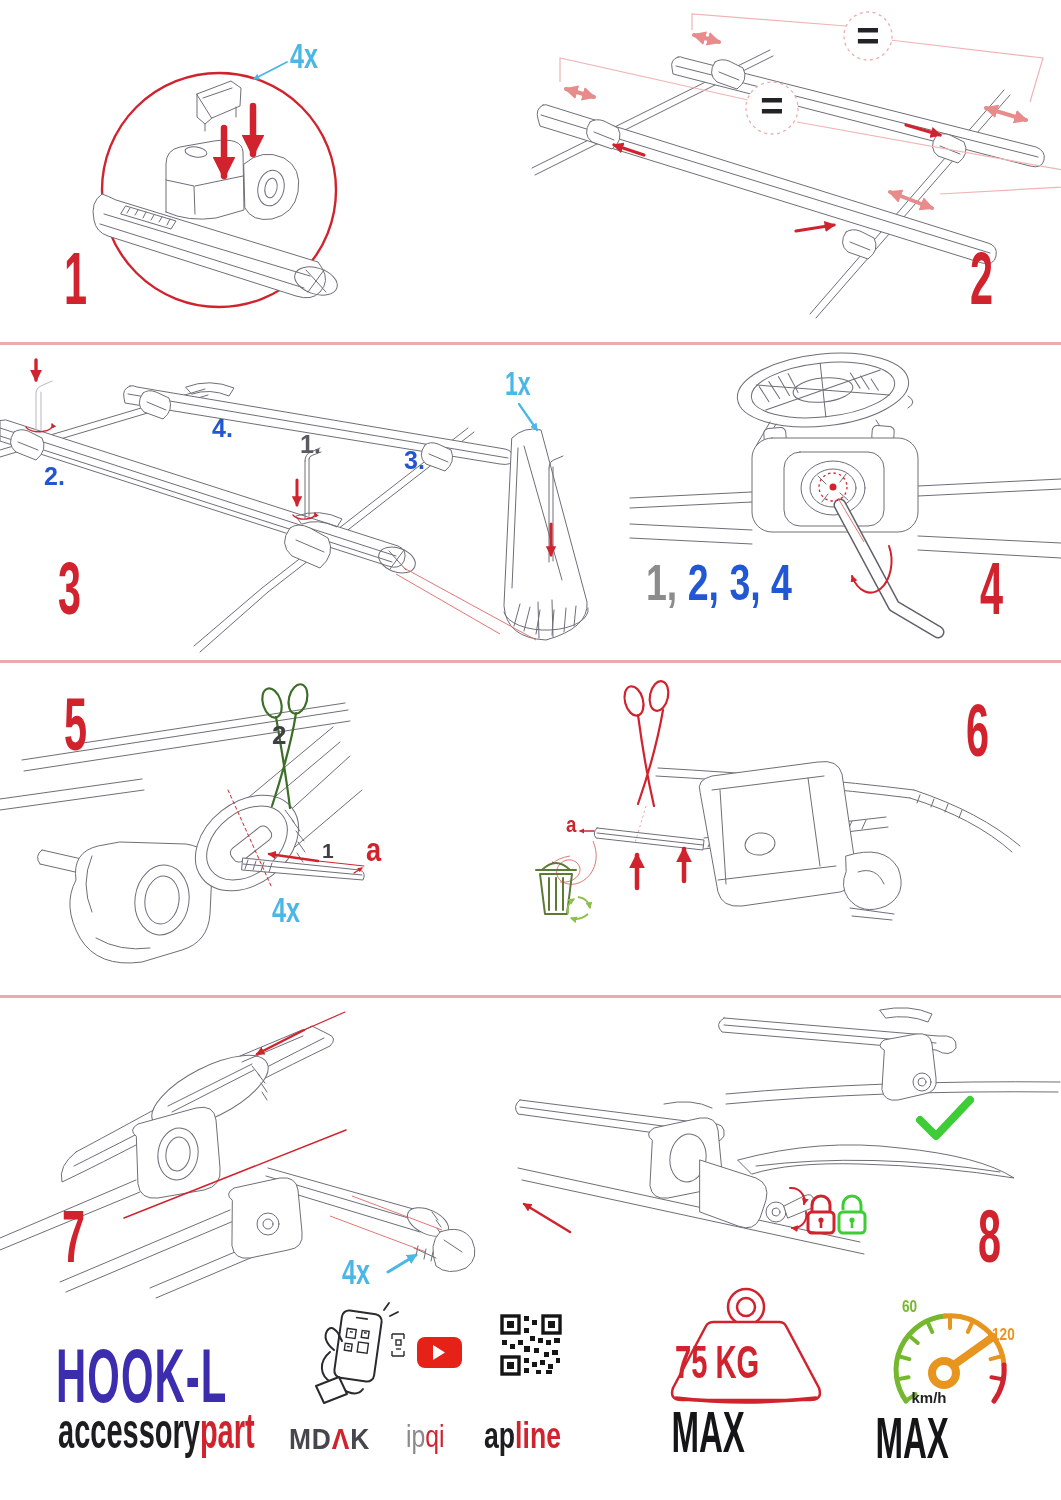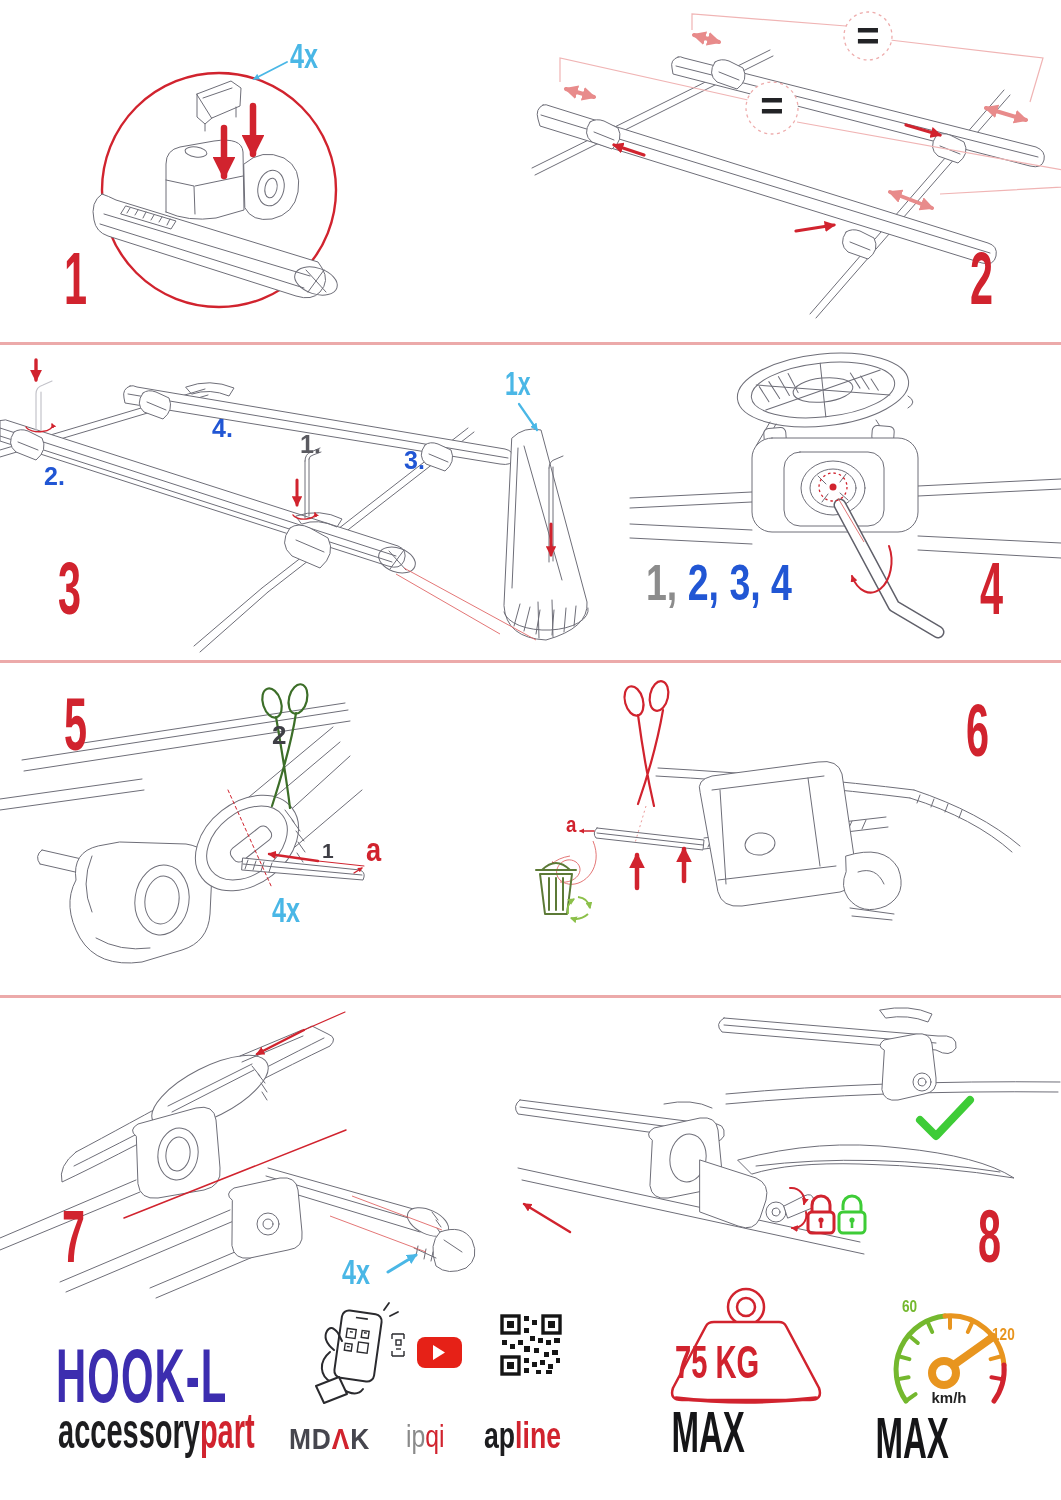--- a/index.html
+++ b/index.html
@@ -449,16 +449,16 @@
 
 <div class="t mdak" style="left:289px;top:1424px"><span>MD</span><span class="red">Λ</span><span>K</span></div>
 <div class="t ipqi" style="left:406px;top:1421px"><span>ip</span><span class="red">qi</span></div>
 <div class="t apline" style="left:484px;top:1417px"><span>ap</span><span class="red">line</span></div>
 
 <div class="t kg" style="left:670px;top:1338px">75 KG</div>
 <div class="t max" style="left:656px;top:1404px">MAX</div>
 
 <div class="t tick60" style="left:902px;top:1298px">60</div>
 <div class="t tick120" style="left:992px;top:1326px">120</div>
-<div class="t kmh" style="left:912px;top:1390px">km/h</div>
+<div class="t kmh" style="left:892px;top:1390px">km/h</div>
 <div class="t max" style="left:860px;top:1410px">MAX</div>
 
 </div>
 
 </body></html>

